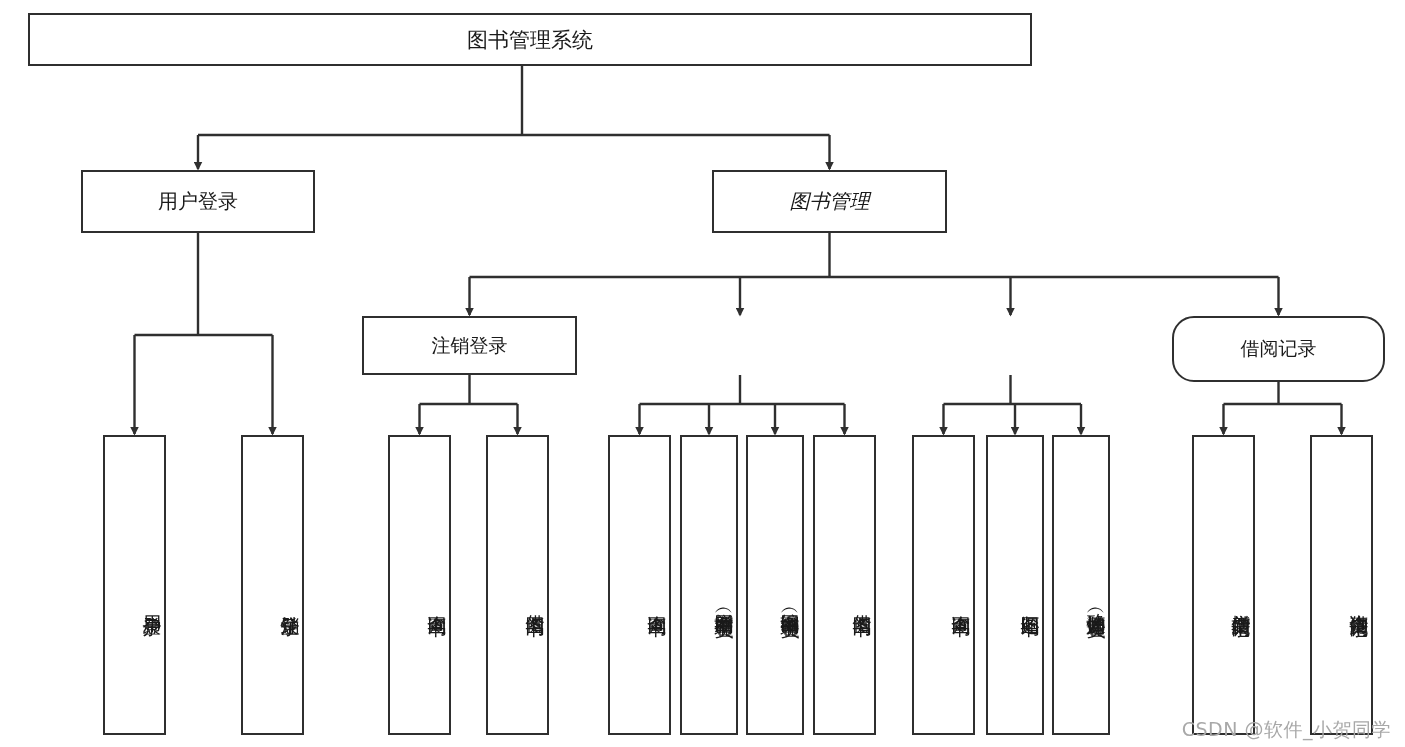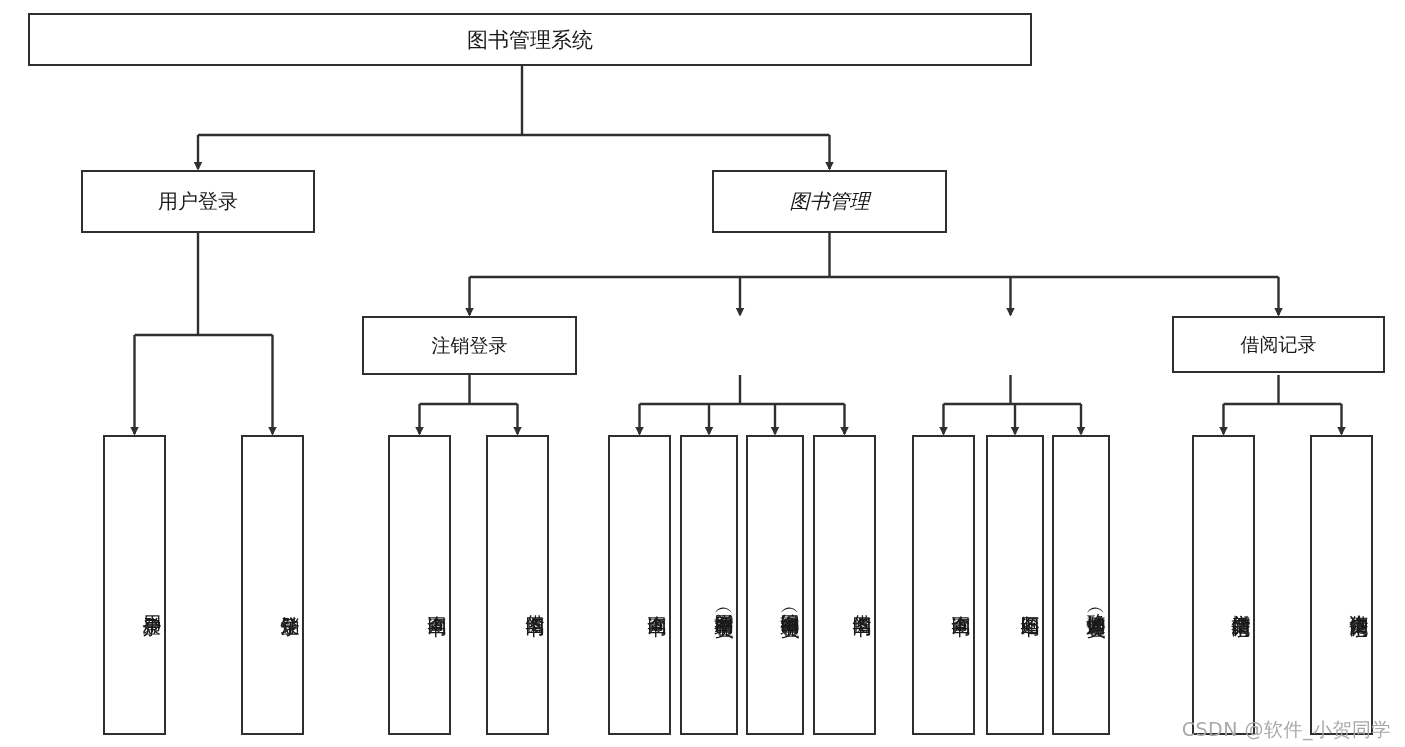--- a/index.html
+++ b/index.html
@@ -121,21 +121,21 @@
   <div class="node lvl1" style="left: 81px; top: 170px; width: 234px; height: 63px;">
     <span class="label">用户登录</span>
   </div>
   <div class="node lvl1" style="left: 712px; top: 170px; width: 235px; height: 63px; font-style: italic;">
     <span class="label">图书管理</span>
   </div>
 
   <div class="node lvl2" style="left: 362px; top: 316px; width: 215px; height: 59px;">
     <span class="label">注销登录</span>
   </div>
-  <div class="node lvl2" style="left: 1172px; top: 316px; width: 213px; height: 57px;">
+  <div class="node lvl2" style="left: 1172px; top: 316px; width: 213px; height: 66px; border-radius: 22px;">
     <span class="label">借阅记录</span>
   </div>
 
   <div class="node leaf" style="left: 103px; top: 435px; width: 63px; height: 300px;">
     <span class="label">用户登录</span>
   </div>
   <div class="node leaf" style="left: 241px; top: 435px; width: 63px; height: 300px;">
     <span class="label">注销登录</span>
   </div>
   <div class="node leaf" style="left: 388px; top: 435px; width: 63px; height: 300px;">

